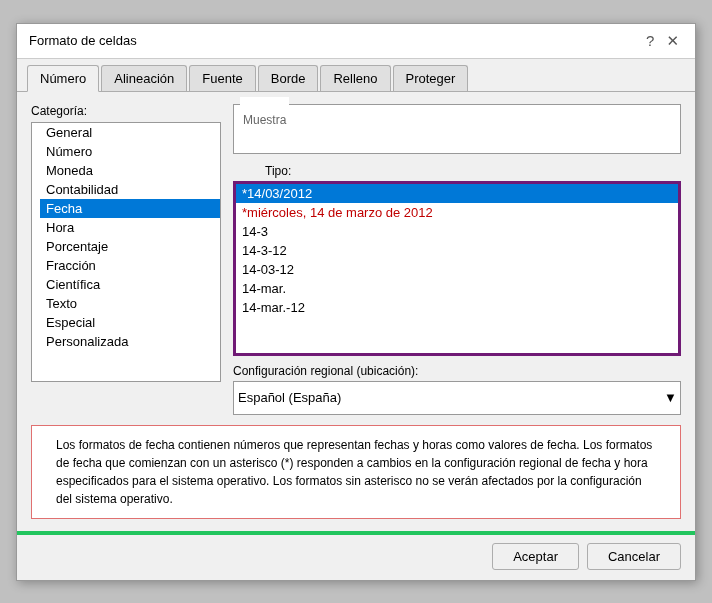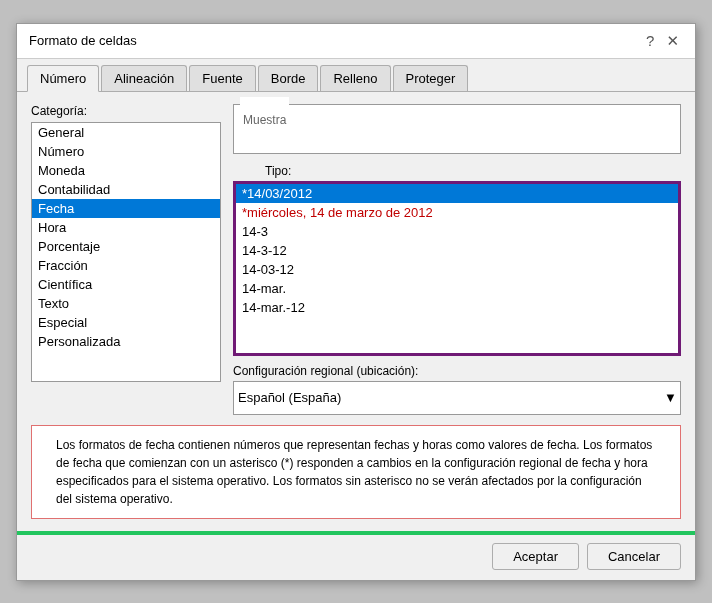--- a/index.html
+++ b/index.html
@@ -106,20 +106,21 @@
       color: #000;
       margin-bottom: 4px;
     }
 
     .list-box {
       width: 100%;
       height: 260px;
       border: 1px solid #999;
       background: #fff;
       overflow-y: auto;
+      padding-left: 8px;
     }
 
     .list-item {
       padding: 2px 6px;
       cursor: pointer;
       font-size: 13px;
       color: #000;
       white-space: nowrap;
     }
 

